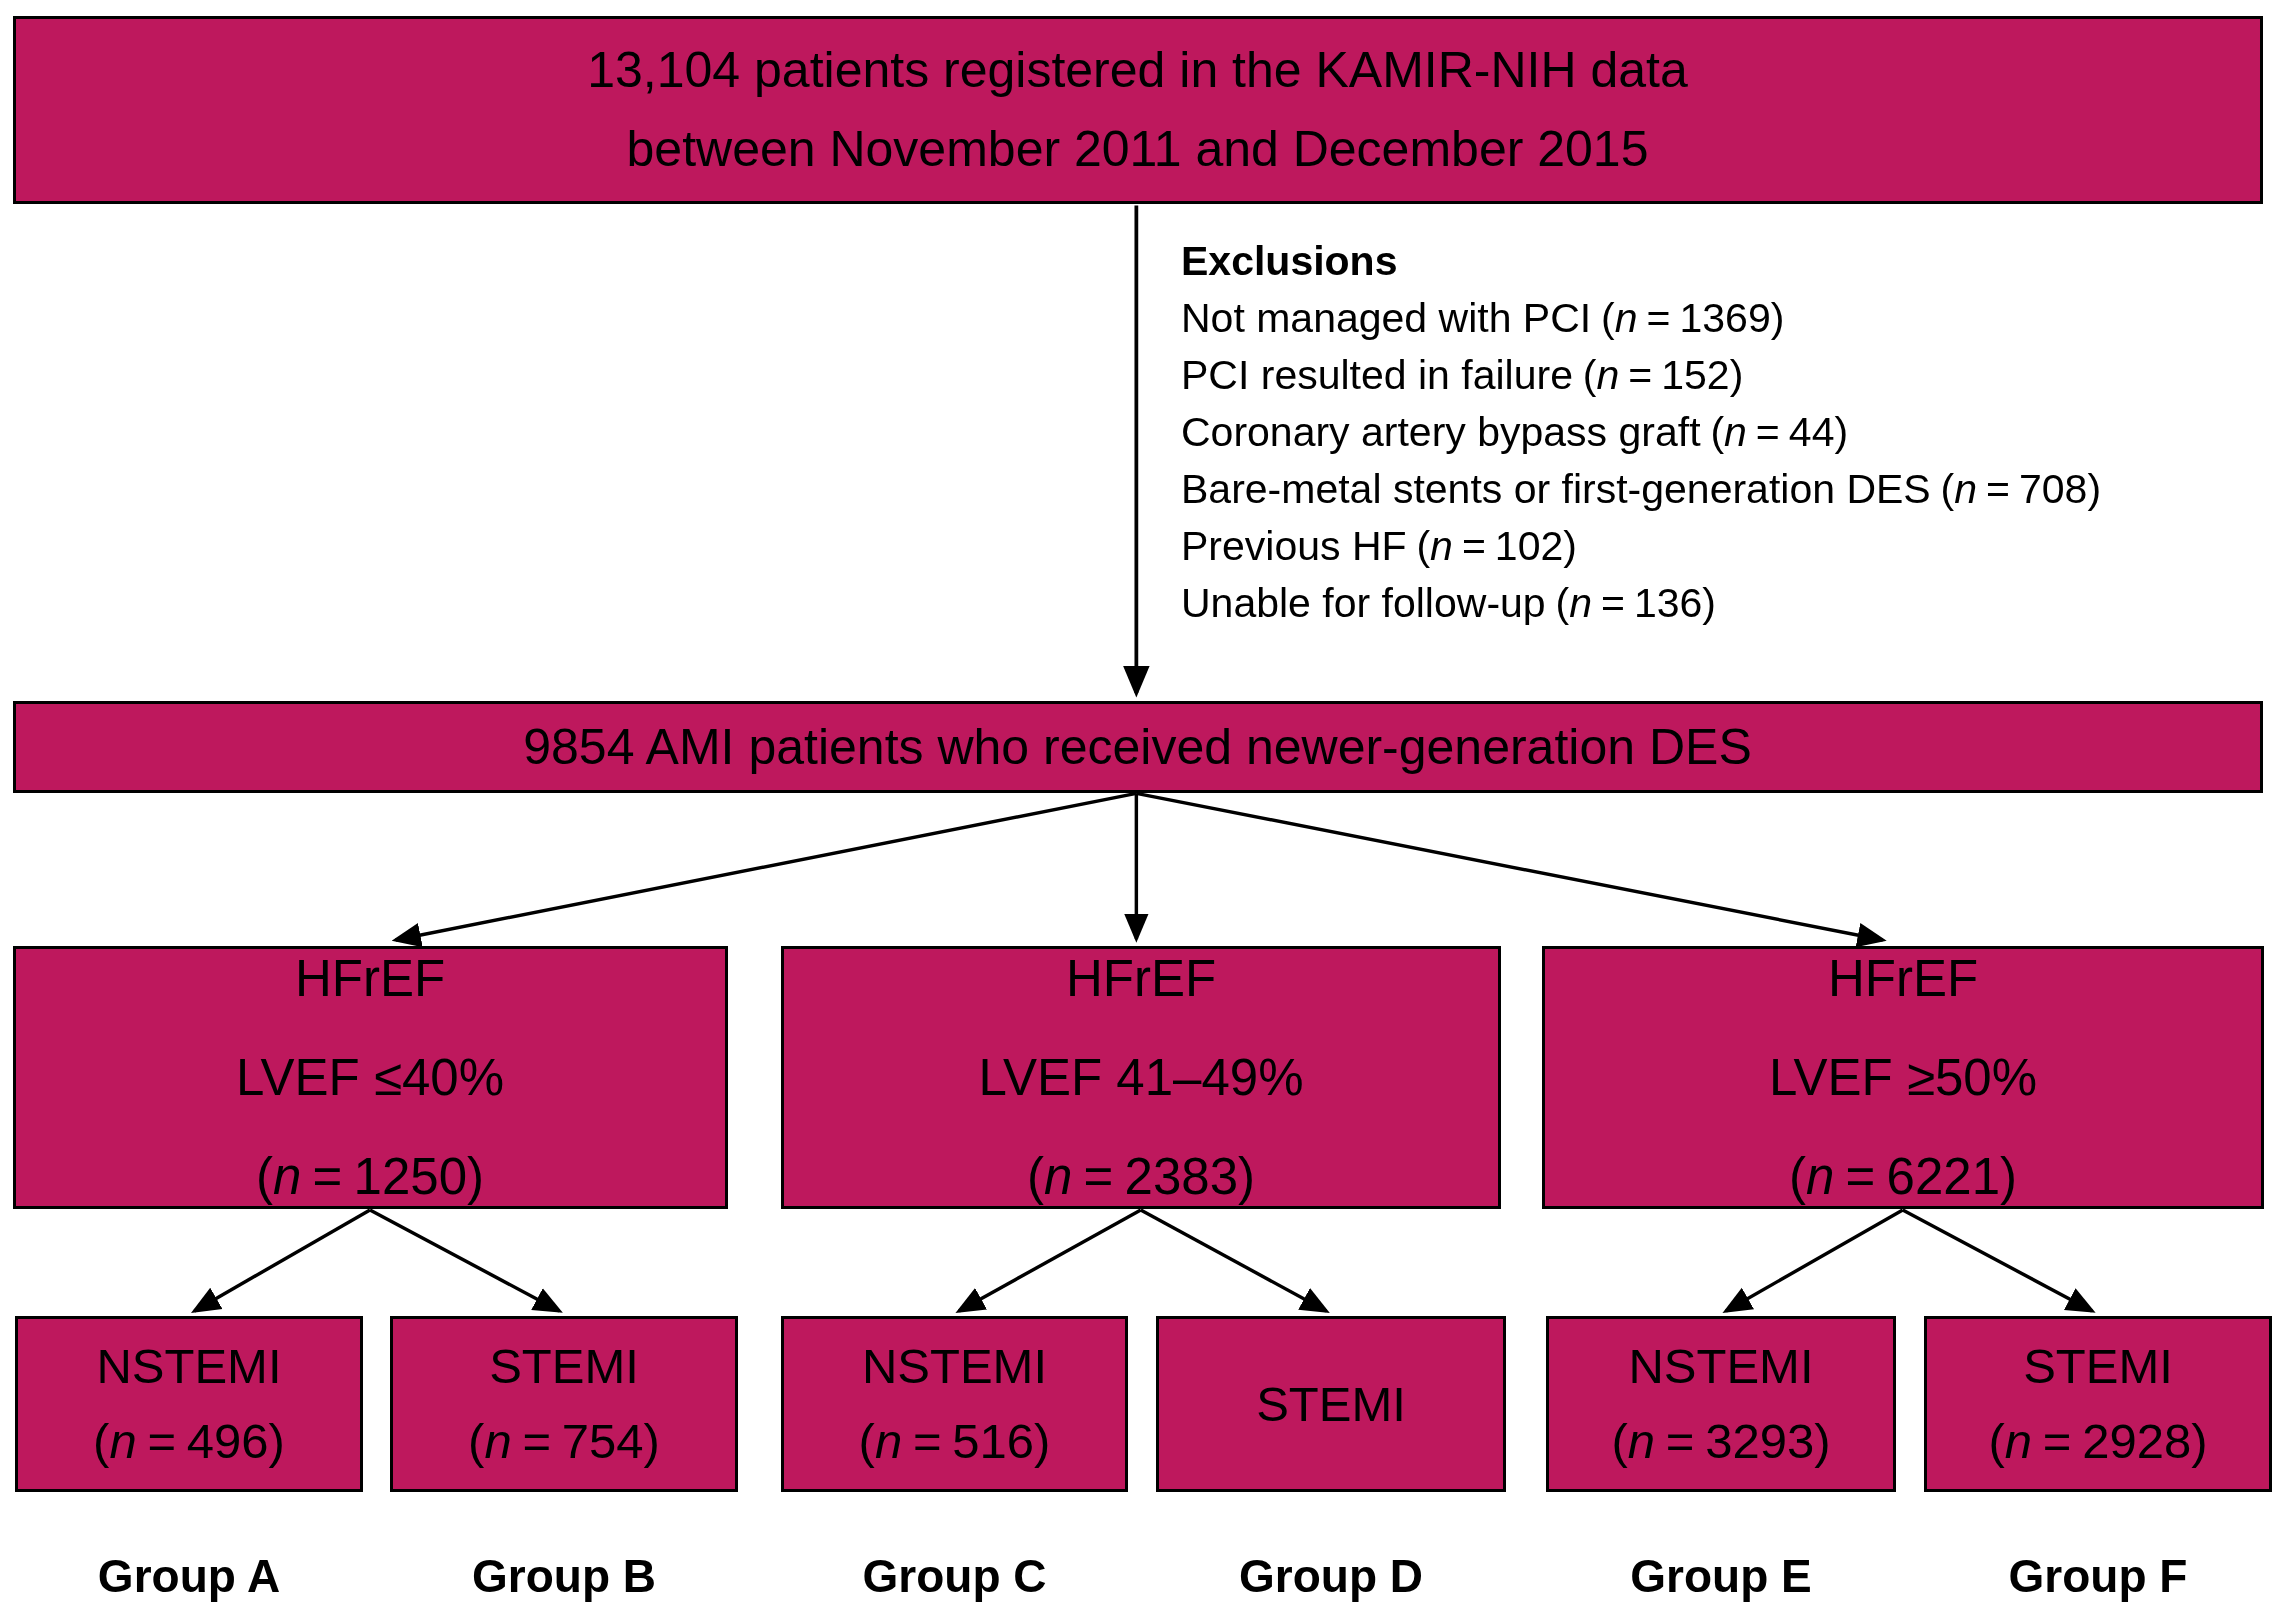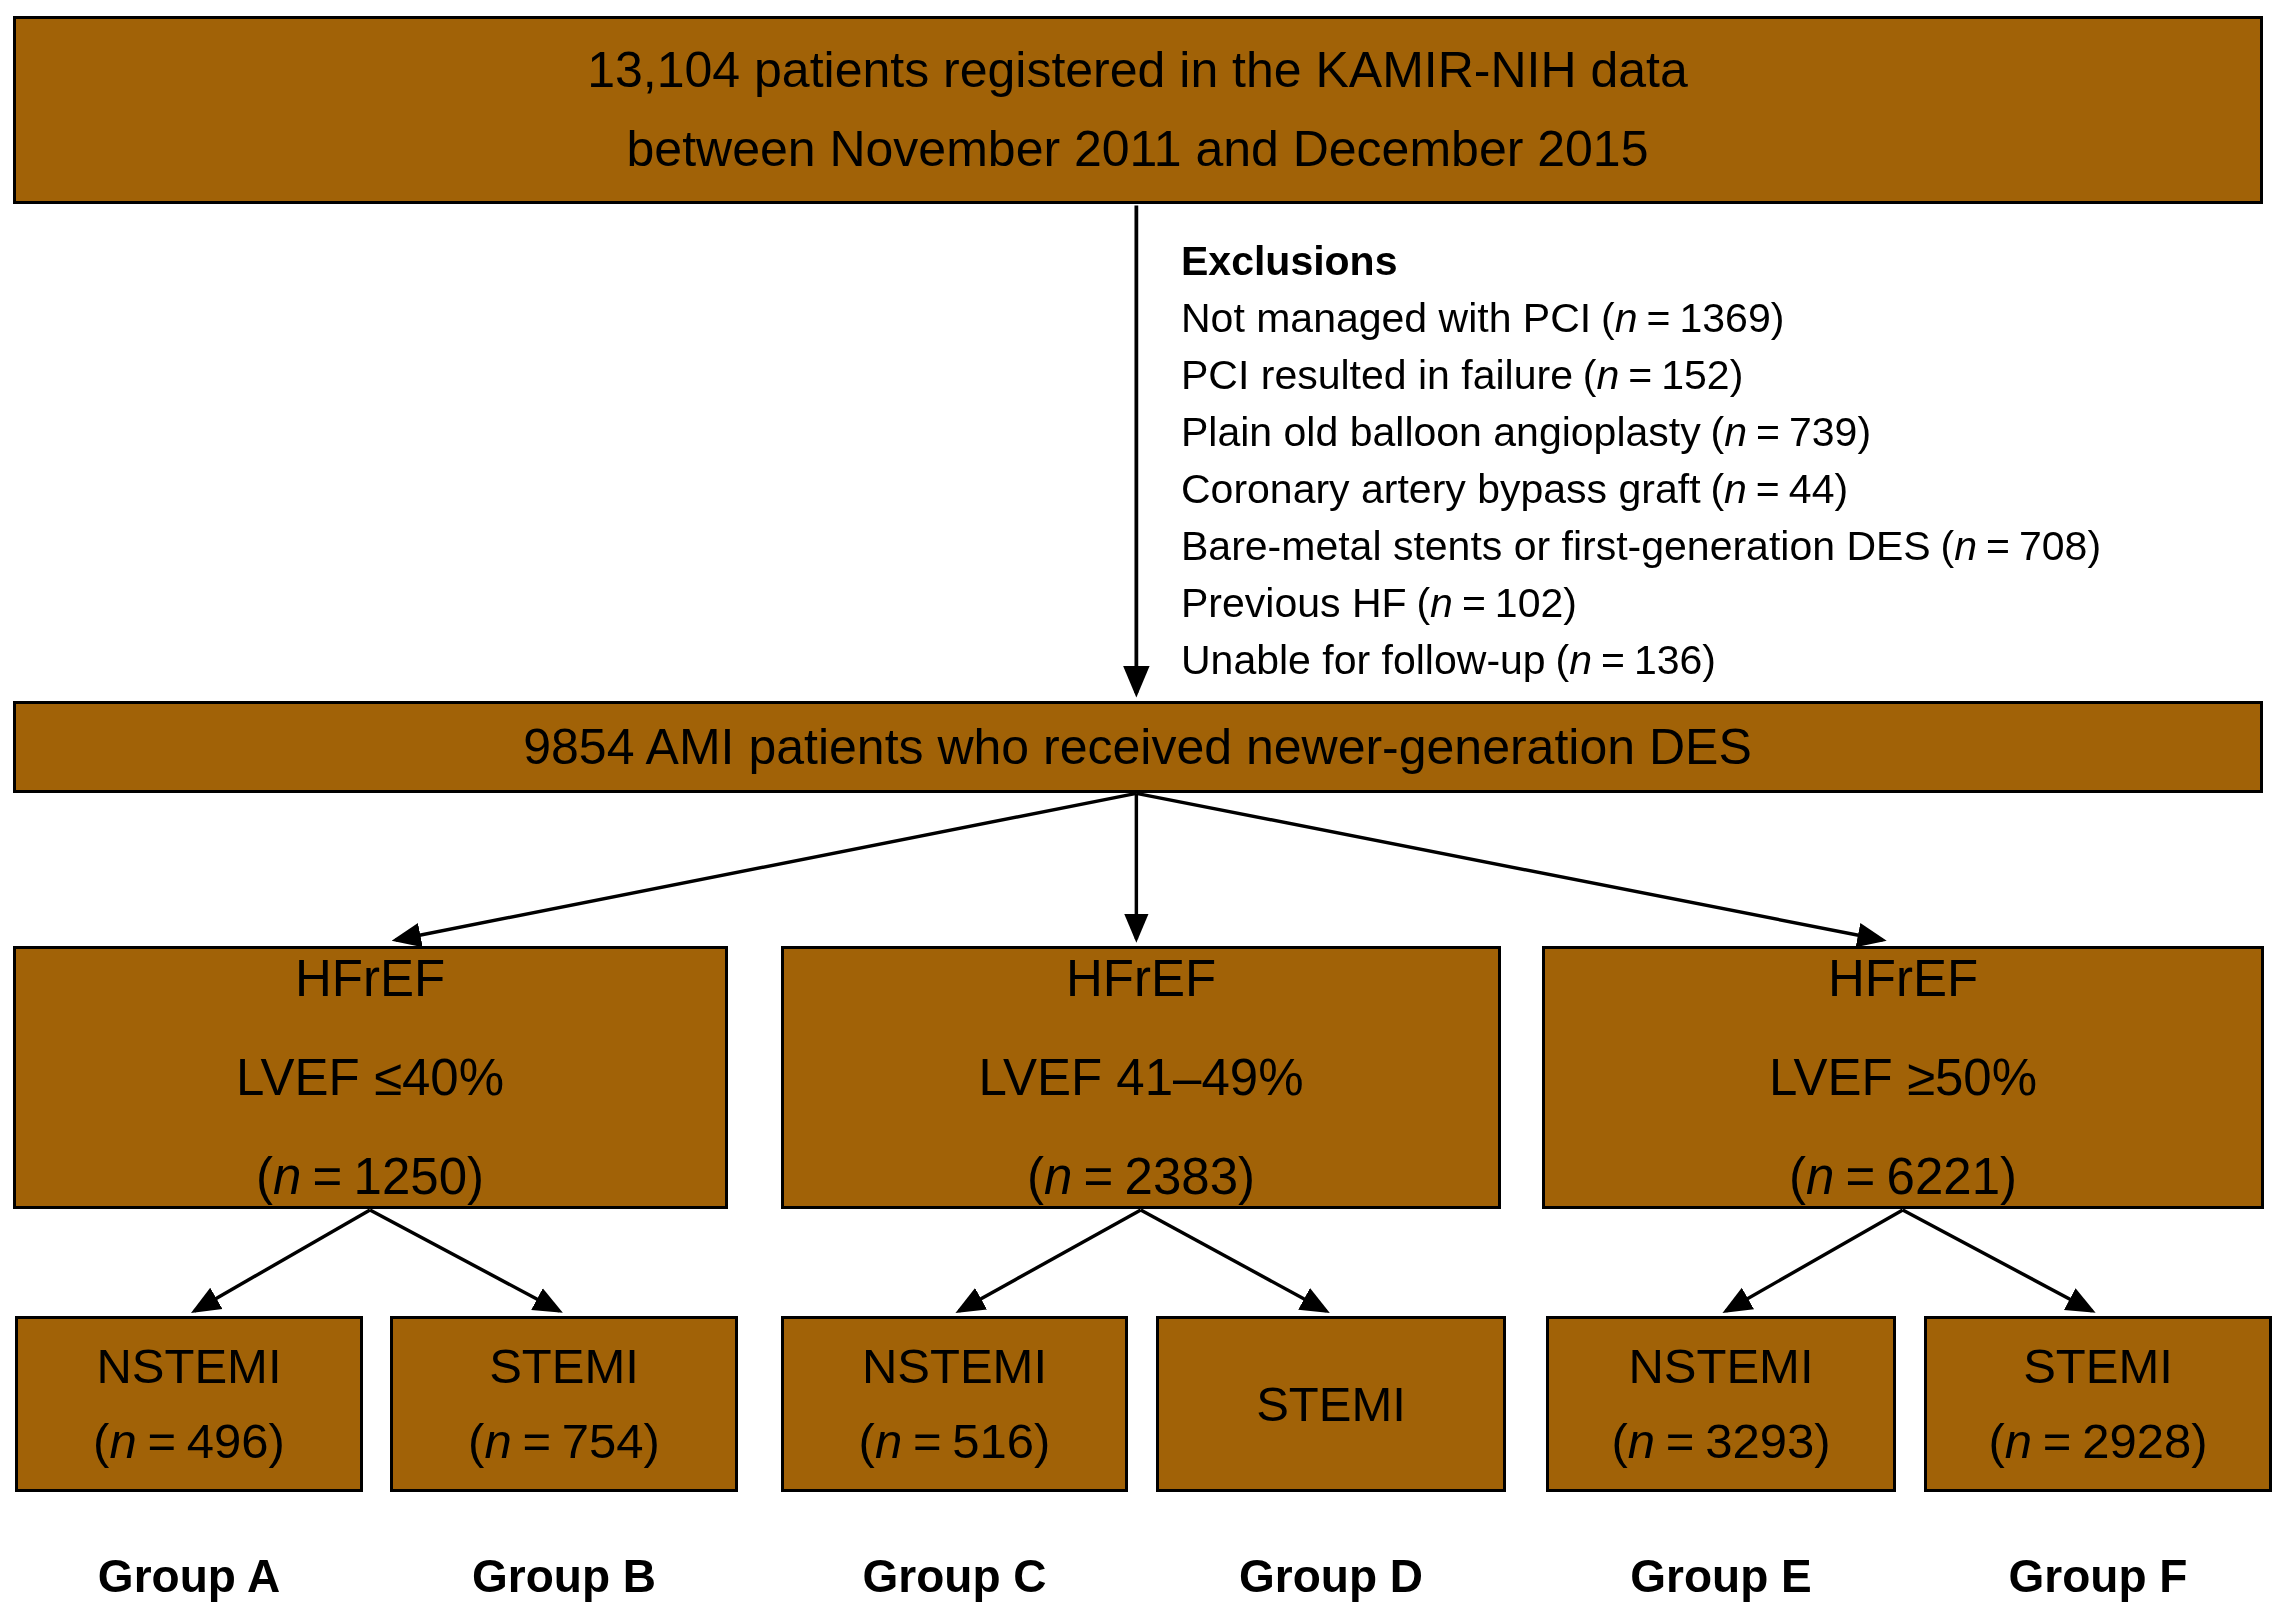--- a/index.html
+++ b/index.html
@@ -19,21 +19,21 @@
   .arrow-layer {
     position: absolute;
     left: 0;
     top: 0;
     width: 100%;
     height: 100%;
   }
   .box {
     position: absolute;
     border: 3.1px solid #000000;
-    background: #a16207;
+    background: #be185d;
     display: flex;
     flex-direction: column;
     align-items: center;
     justify-content: center;
     text-align: center;
     box-sizing: border-box;
   }
   .title-box {
     left: 12.5px; top: 15.7px;
     width: 2250px; height: 188px;
@@ -123,21 +123,20 @@
 
   <div class="box title-box">
     <div>13,104 patients registered in the KAMIR-NIH data</div>
     <div>between November 2011 and December 2015</div>
   </div>
 
   <div class="exclusions">
     <div class="excl-heading">Exclusions</div>
     <div class="excl-line"><span>Not managed with PCI</span><span class="op">(</span><span class="nvar">n</span><span class="eq">=</span><span>1369</span><span>)</span></div>
     <div class="excl-line"><span>PCI resulted in failure</span><span class="op">(</span><span class="nvar">n</span><span class="eq">=</span><span>152</span><span>)</span></div>
-    <div class="excl-line"><span>Plain old balloon angioplasty</span><span class="op">(</span><span class="nvar">n</span><span class="eq">=</span><span>739</span><span>)</span></div>
     <div class="excl-line"><span>Coronary artery bypass graft</span><span class="op">(</span><span class="nvar">n</span><span class="eq">=</span><span>44</span><span>)</span></div>
     <div class="excl-line"><span>Bare-metal stents or first-generation DES</span><span class="op">(</span><span class="nvar">n</span><span class="eq">=</span><span>708</span><span>)</span></div>
     <div class="excl-line"><span>Previous HF</span><span class="op">(</span><span class="nvar">n</span><span class="eq">=</span><span>102</span><span>)</span></div>
     <div class="excl-line"><span>Unable for follow-up</span><span class="op">(</span><span class="nvar">n</span><span class="eq">=</span><span>136</span><span>)</span></div>
   </div>
 
   <div class="box ami-box">
     <div>9854 AMI patients who received newer-generation DES</div>
   </div>
 

